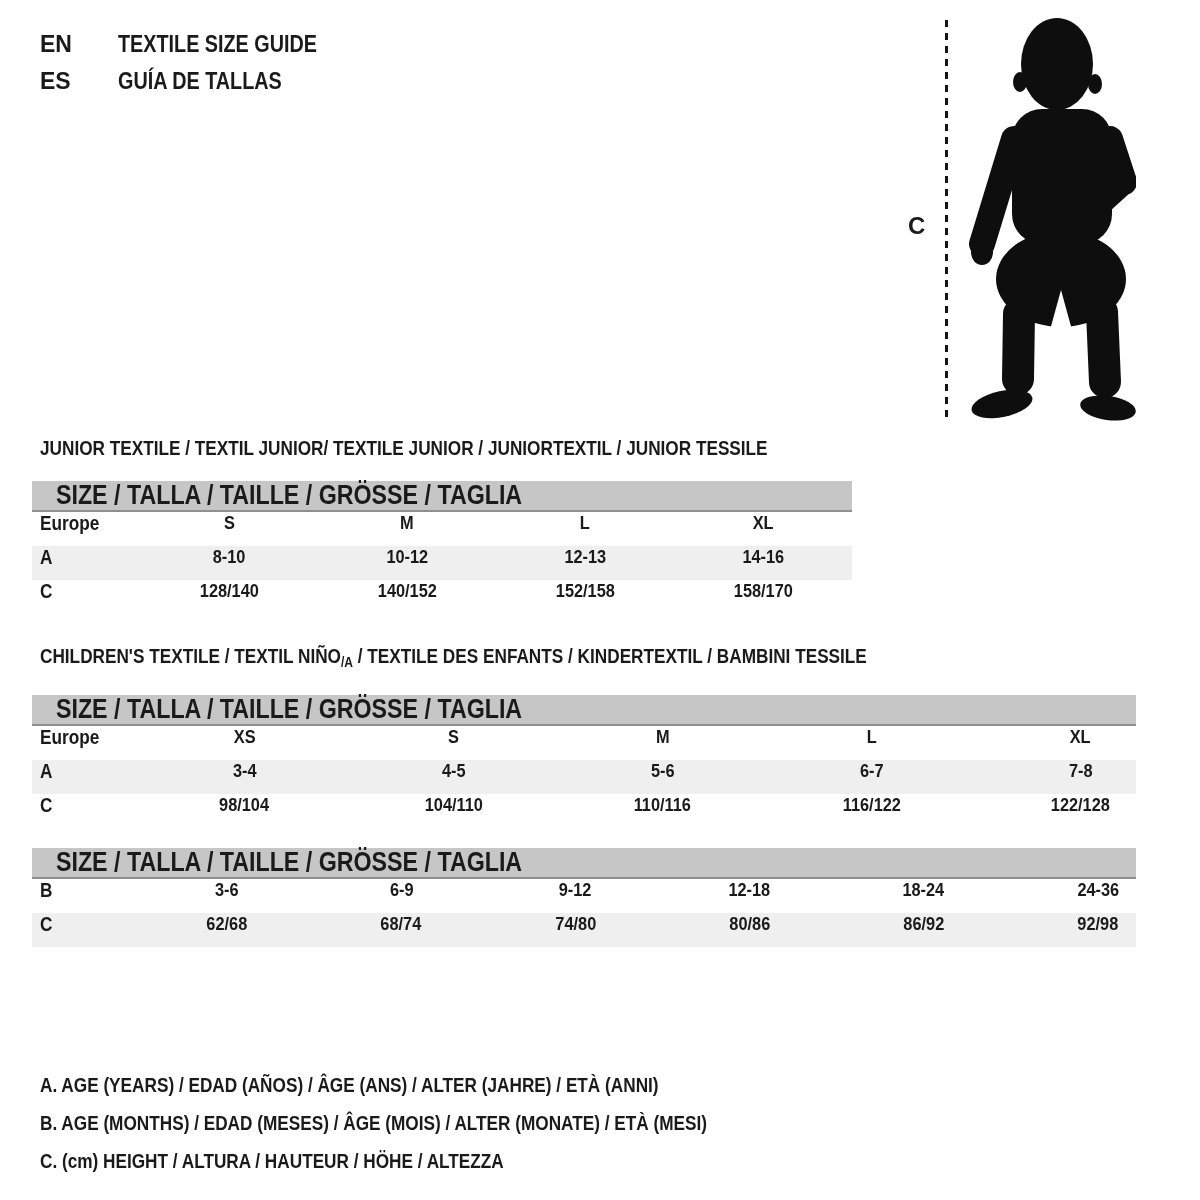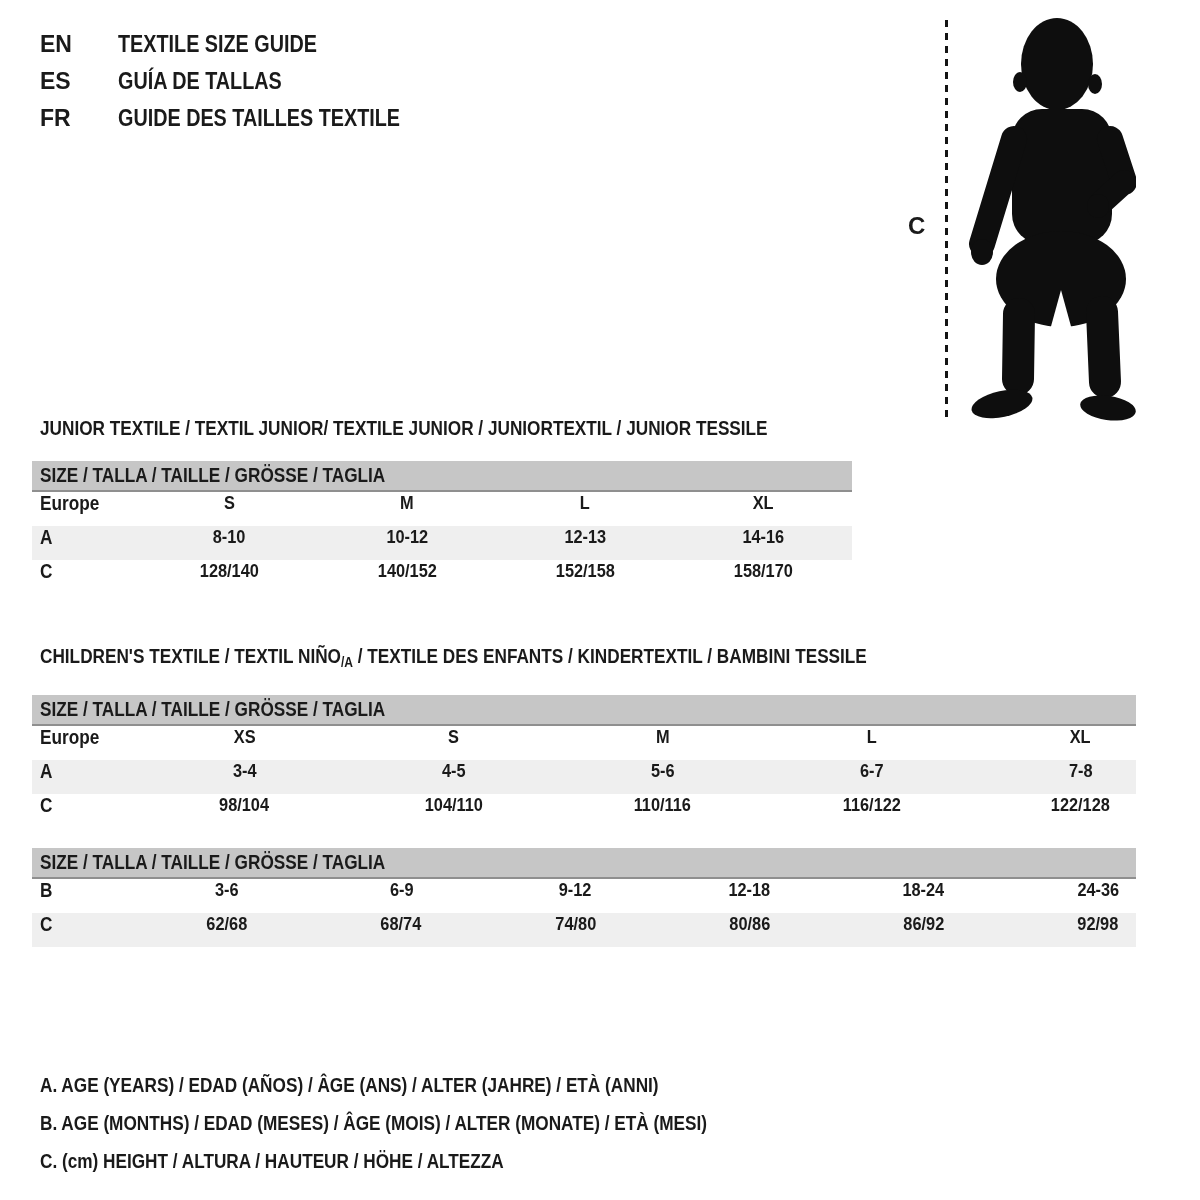--- a/index.html
+++ b/index.html
@@ -17,32 +17,32 @@
 
   
   .figure { position:absolute; left:900px; top:0; width:280px; height:430px; }
   .dash-line { position:absolute; left:45px; top:20px; width:3px; height:398px;
     background:repeating-linear-gradient(to bottom, #141414 0 7px, transparent 7px 13px); }
   .c-label { position:absolute; left:8px; top:212px; font-size:24px; }
   .figure svg { position:absolute; left:62px; top:14px; }
 
   
   .sec { position:absolute; left:32px; }
-  #sec-junior   { top:415px; width:820px; }
+  #sec-junior   { top:435px; width:820px; }
   #sec-children { top:643px; width:1153px; }
   #sec-babies   { top:848px; width:1153px; }
   .sec-heading { margin:0 0 20px 8px; font-size:20px; line-height:26px; font-weight:bold; }
   .sec-heading.two-line { line-height:31px; margin-bottom:14px; }
   .sub-a { font-size:14px; vertical-align:-4px; }
 
   
   .tbl { width:100%; }
   .tbl-header { box-sizing:border-box; height:31px; background:#c6c6c6;
     border-bottom:2px solid #8f8f8f; display:flex; align-items:center;
-    padding-left:8px; font-size:20px; }
+    padding-left:24px; font-size:27px; }
   .row { display:flex; align-items:flex-start; height:34px; font-size:19px; }
   .row.shaded { background:#efefef; }
   .lab { box-sizing:border-box; width:108px; padding-left:8px; font-size:20px; }
   .val { flex:1; text-align:center; }
 
   
   .legend { position:absolute; left:40px; top:1066px; }
   .legend-line { height:38px; line-height:38px; font-size:20px; }
 </style>
 </head>
@@ -51,24 +51,20 @@
 <div class="canvas">
 
   <div class="langs">
     <div class="lang-row">
       <span class="lang-code">EN</span>
       <span class="cnd">TEXTILE SIZE GUIDE</span>
     </div>
     <div class="lang-row">
       <span class="lang-code">ES</span>
       <span class="cnd">GUÍA DE TALLAS</span>
-    </div>
-    <div class="lang-row">
-      <span class="lang-code">FR</span>
-      <span class="cnd">GUIDE DES TAILLES TEXTILE</span>
     </div>
   </div>
 
   <div class="figure">
     <div class="dash-line"></div>
     <div class="c-label">C</div>
     <svg width="180" height="410" viewBox="0 0 180 410">
       <g fill="#0e0e0e">
         <ellipse cx="95" cy="50" rx="36" ry="46"></ellipse>
         <ellipse cx="58" cy="68" rx="7" ry="10"></ellipse>

